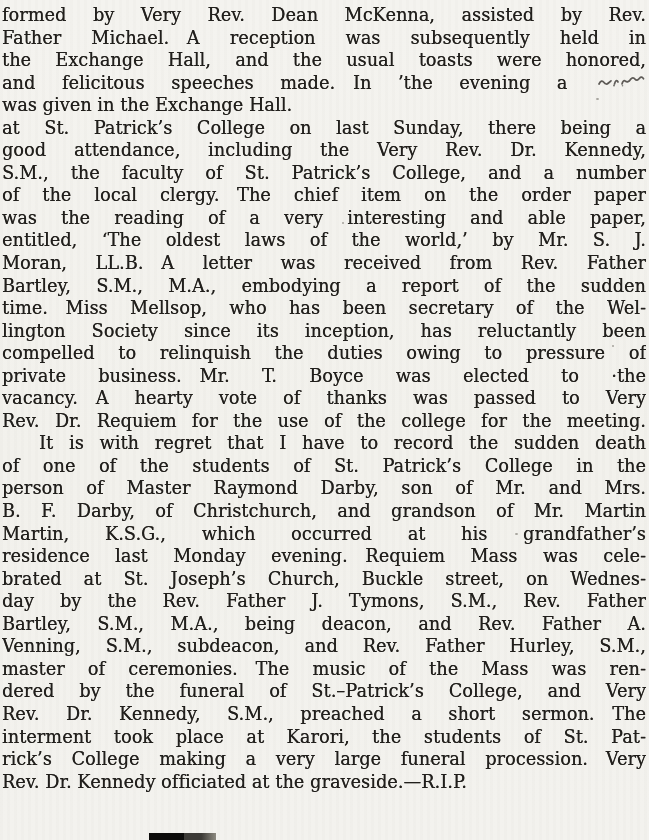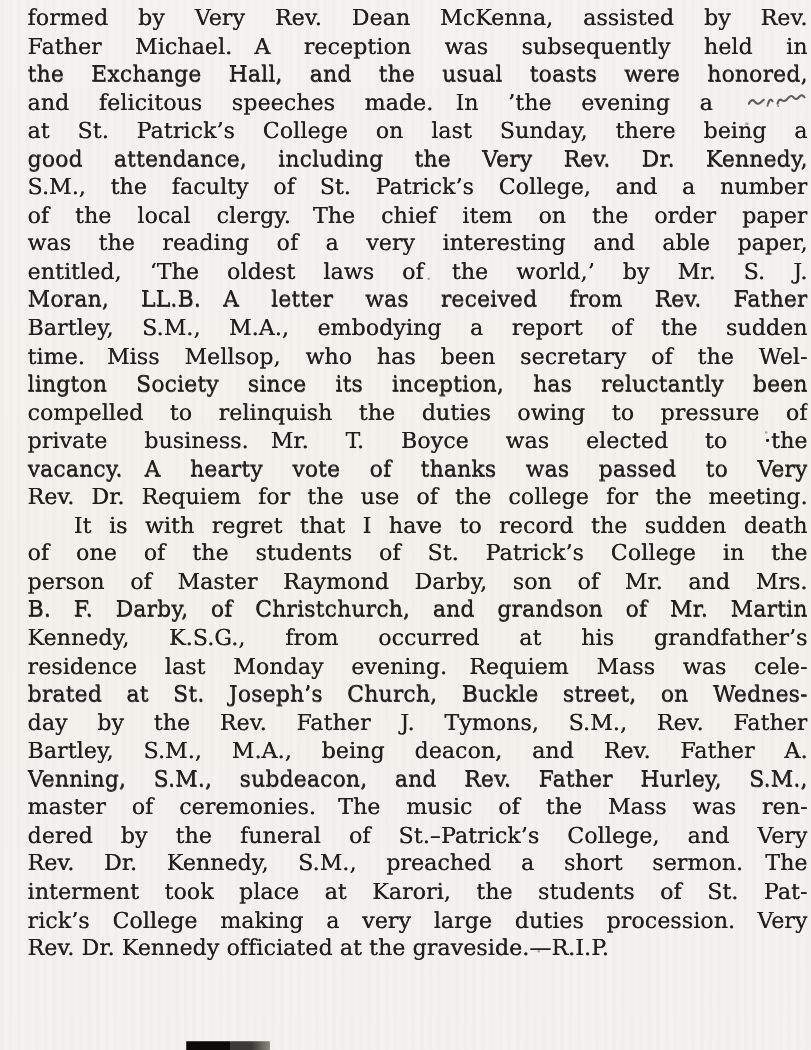--- a/index.html
+++ b/index.html
@@ -24,21 +24,20 @@
   .line {
     font-size: 17.6px;
     line-height: 22.55px;
     height: 22.55px;
     white-space: nowrap;
     text-align: justify;
     text-align-last: justify;
     letter-spacing: 0.1px;
     text-shadow: 0.25px 0.25px 0.45px rgba(28,26,22,0.85);
     overflow: hidden;
-    margin-left: 20px;
   }
   .line.indent { text-indent: 37px; }
   .line.no-just { text-align-last: left; }
   .smudge-icon {
     display: inline-block;
     vertical-align: baseline;
     margin-left: 4px;
   }
   .ink-bar {
     position: absolute;
@@ -71,51 +70,52 @@
     <div class="line">formed by Very Rev. Dean McKenna, assisted by Rev.</div>
     <div class="line">Father Michael. A reception was subsequently held in</div>
     <div class="line">the Exchange Hall, and the usual toasts were honored,</div>
 
     <div class="line"><span>and felicitous speeches made. In ’the evening a</span> <svg class="smudge-icon" width="48" height="13" viewBox="0 0 48 13">
           <path d="M1 8 q2.5 -5 5 -1.5 q2 2.8 4.5 0.5 l2.5 -2.2 m3.5 3.2 q1.5 -5.5 3.5 -2 m4 2 q1 -4.5 3.5 -2.8 q2.5 1.8 5 -1.8 q2.5 -3 4.5 -0.3 q2 2.5 4.5 -0.8 q2 -2.5 4 0.5" stroke="#33302b" fill="none" stroke-width="1.7" stroke-linecap="round" opacity="0.78"></path>
           <circle cx="16" cy="9.5" r="0.9" fill="#33302b" opacity="0.7"></circle>
           <circle cx="24.5" cy="9.8" r="0.8" fill="#33302b" opacity="0.6"></circle>
         </svg></div>
 
+    <div class="line no-just">was given in the Exchange Hall.</div>
 
     <div class="line">at St. Patrick’s College on last Sunday, there being a</div>
     <div class="line">good attendance, including the Very Rev. Dr. Kennedy,</div>
     <div class="line">S.M., the faculty of St. Patrick’s College, and a number</div>
     <div class="line">of the local clergy. The chief item on the order paper</div>
     <div class="line">was the reading of a very interesting and able paper,</div>
     <div class="line">entitled, ‘The oldest laws of the world,’ by Mr. S. J.</div>
     <div class="line">Moran, LL.B. A letter was received from Rev. Father</div>
     <div class="line">Bartley, S.M., M.A., embodying a report of the sudden</div>
     <div class="line">time. Miss Mellsop, who has been secretary of the Wel-</div>
     <div class="line">lington Society since its inception, has reluctantly been</div>
     <div class="line">compelled to relinquish the duties owing to pressure of</div>
     <div class="line">private business. Mr. T. Boyce was elected to ·the</div>
     <div class="line">vacancy. A hearty vote of thanks was passed to Very</div>
     <div class="line">Rev. Dr. Requiem for the use of the college for the meeting.</div>
 
     <div class="line indent">It is with regret that I have to record the sudden death</div>
     <div class="line">of one of the students of St. Patrick’s College in the</div>
     <div class="line">person of Master Raymond Darby, son of Mr. and Mrs.</div>
     <div class="line">B. F. Darby, of Christchurch, and grandson of Mr. Martin</div>
-    <div class="line">Kennedy, K.S.G., from occurred at his grandfather’s</div>
+    <div class="line">Martin, K.S.G., which occurred at his grandfather’s</div>
     <div class="line">residence last Monday evening. Requiem Mass was cele-</div>
     <div class="line">brated at St. Joseph’s Church, Buckle street, on Wednes-</div>
     <div class="line">day by the Rev. Father J. Tymons, S.M., Rev. Father</div>
     <div class="line">Bartley, S.M., M.A., being deacon, and Rev. Father A.</div>
     <div class="line">Venning, S.M., subdeacon, and Rev. Father Hurley, S.M.,</div>
     <div class="line">master of ceremonies. The music of the Mass was ren-</div>
     <div class="line">dered by the funeral of St.–Patrick’s College, and Very</div>
     <div class="line">Rev. Dr. Kennedy, S.M., preached a short sermon. The</div>
     <div class="line">interment took place at Karori, the students of St. Pat-</div>
-    <div class="line">rick’s College making a very large duties procession. Very</div>
+    <div class="line">rick’s College making a very large funeral procession. Very</div>
     <div class="line no-just">Rev. Dr. Kennedy officiated at the graveside.—R.I.P.</div>
 
   </div>
 
   <div class="ink-bar"></div>
 
   <div class="paper-noise">
     <div class="speck s1"></div>
     <div class="speck s2"></div>
     <div class="speck s3"></div>

